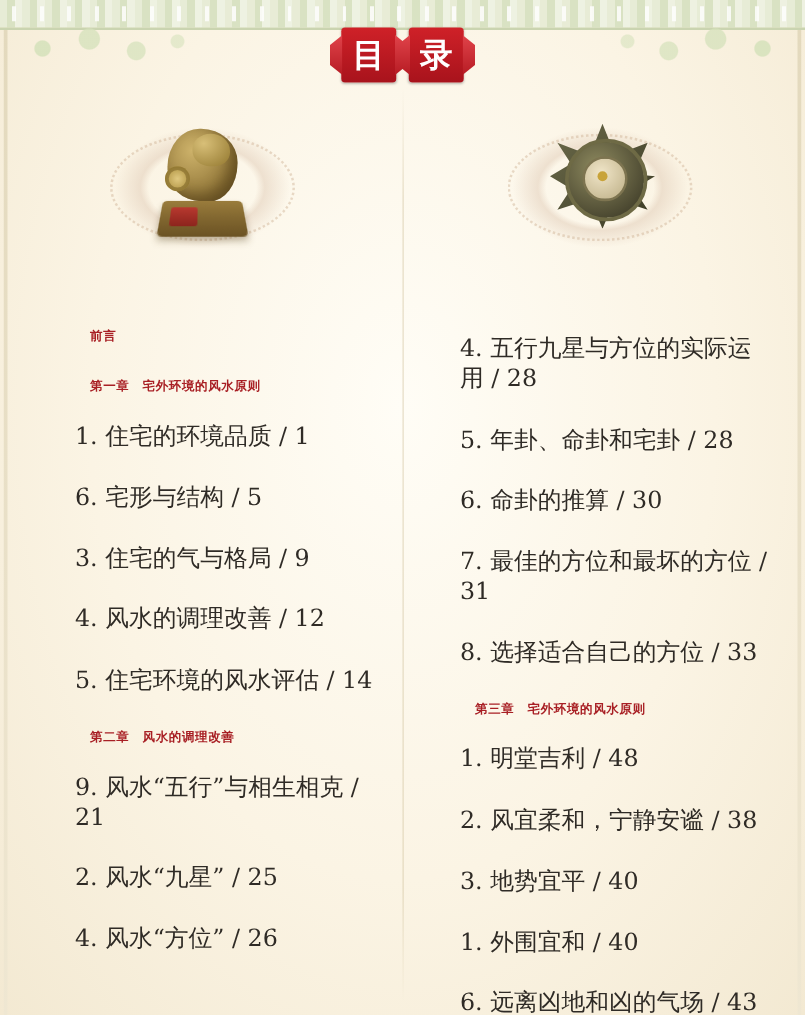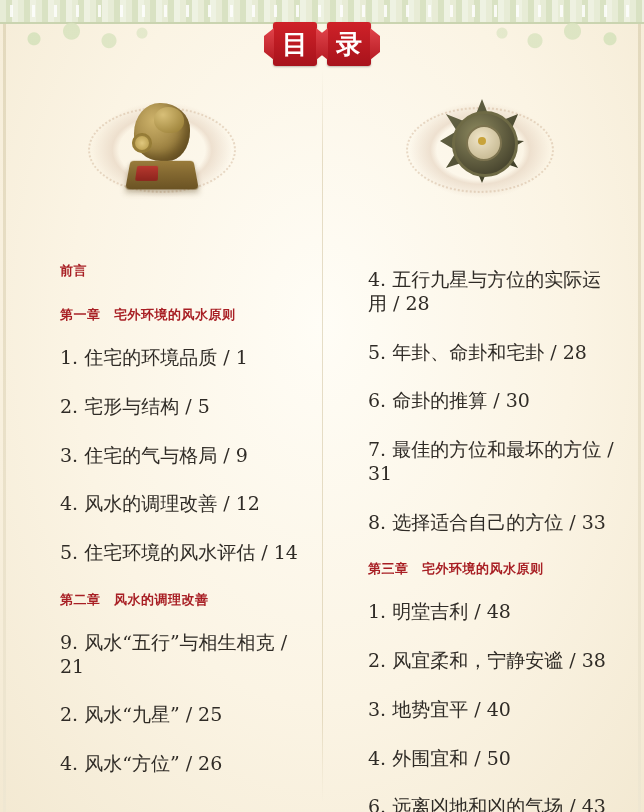--- a/index.html
+++ b/index.html
@@ -243,23 +243,23 @@
     position: absolute;
     top: 262px;
     width: 250px;
   }
   .col.left { left: 60px; }
   .col.right { left: 368px; top: 268px; }
 
   .heading {
     color: #a81f24;
     font-weight: bold;
-    font-size: 13px;
+    font-size: 10px;
     letter-spacing: .5px;
-    margin: 0 0 22px 0;
+    margin: 0 0 22px 12px;
     font-family: "DejaVu Serif", serif;
   }
   .heading.chapter { margin-top: 26px; }
   .entry {
     font-size: 19px;
     color: #2f2b26;
     margin: 0 0 25px 0;
     line-height: 1.25;
     font-family: "DejaVu Serif", serif;
   }
@@ -298,37 +298,37 @@
       <div class="bagua-ring"></div>
       <div class="bagua-inner"></div>
       <div class="bagua-dot"></div>
     </div>
   </div>
 
   <div class="col left">
     <div class="heading">前言</div>
     <div class="heading chapter">第一章　宅外环境的风水原则</div>
     <div class="entry">1. 住宅的环境品质 / 1</div>
-    <div class="entry">2. 宅形与结构 / 5</div>
+    <div class="entry">6. 宅形与结构 / 5</div>
     <div class="entry">3. 住宅的气与格局 / 9</div>
     <div class="entry">4. 风水的调理改善 / 12</div>
     <div class="entry">5. 住宅环境的风水评估 / 14</div>
     <div class="heading chapter">第二章　风水的调理改善</div>
     <div class="entry">9. 风水“五行”与相生相克 / 21</div>
     <div class="entry">2. 风水“九星” / 25</div>
     <div class="entry">4. 风水“方位” / 26</div>
   </div>
 
   <div class="col right">
     <div class="entry">4. 五行九星与方位的实际运用 / 28</div>
     <div class="entry">5. 年卦、命卦和宅卦 / 28</div>
     <div class="entry">6. 命卦的推算 / 30</div>
     <div class="entry">7. 最佳的方位和最坏的方位 / 31</div>
     <div class="entry">8. 选择适合自己的方位 / 33</div>
     <div class="heading chapter">第三章　宅外环境的风水原则</div>
     <div class="entry">1. 明堂吉利 / 48</div>
     <div class="entry">2. 风宜柔和，宁静安谧 / 38</div>
     <div class="entry">3. 地势宜平 / 40</div>
-    <div class="entry">4. 外围宜和 / 50</div>
+    <div class="entry">1. 外围宜和 / 40</div>
     <div class="entry">6. 远离凶地和凶的气场 / 43</div>
   </div>
 
 </div>
 
 </body></html>

